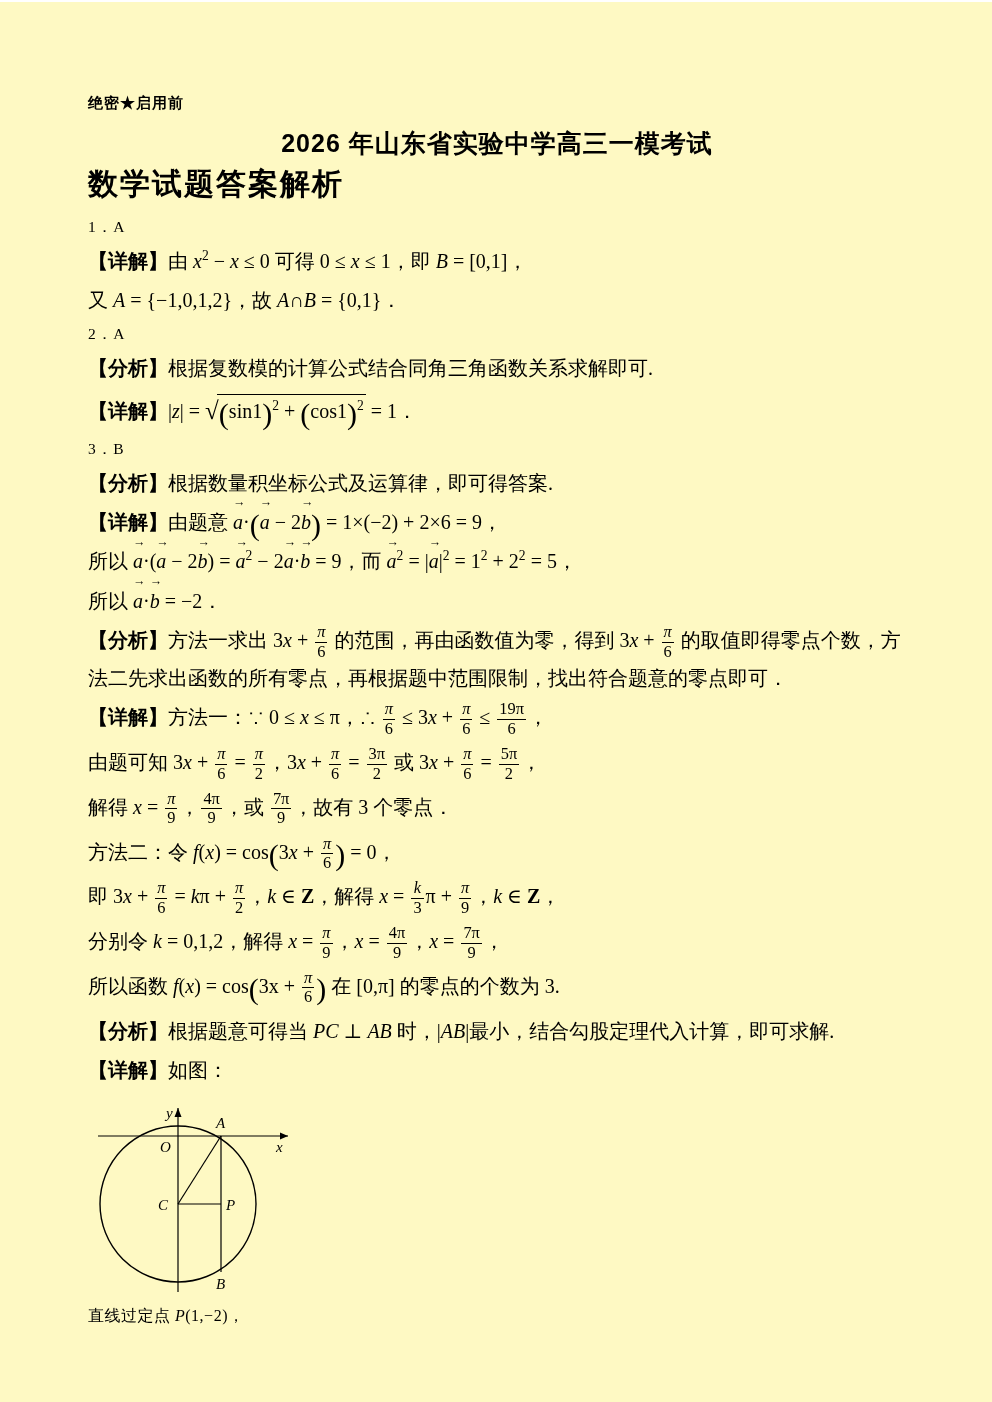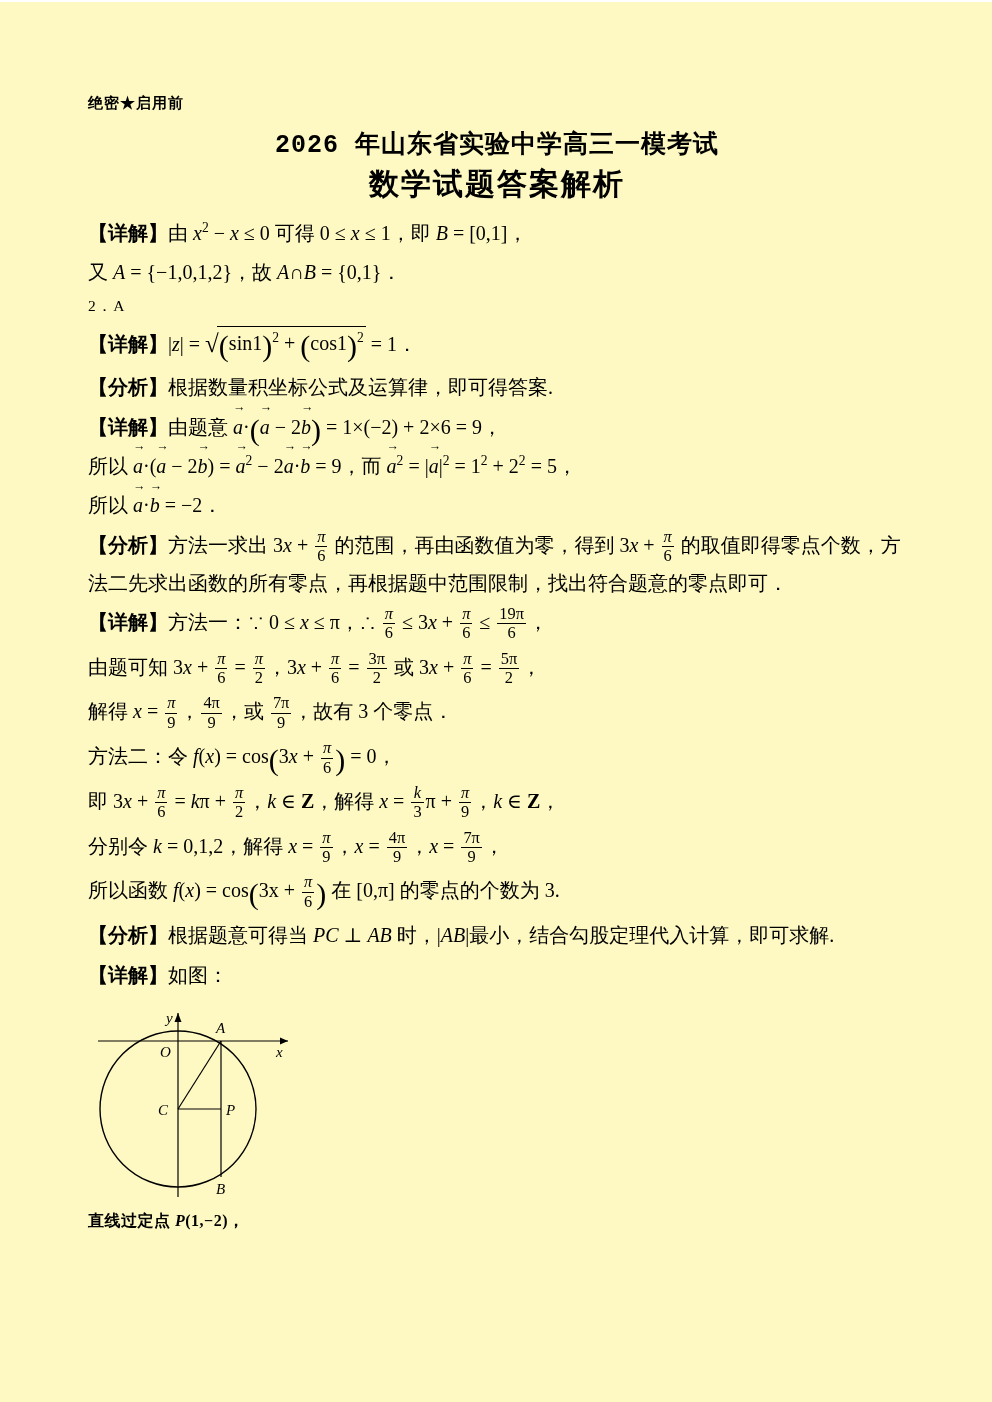--- a/index.html
+++ b/index.html
@@ -30,24 +30,23 @@
     font-weight: bold;
     letter-spacing: 1px;
     margin-bottom: 14px;
   }
   .title1 {
     text-align: center;
     font-size: 25px;
     font-weight: bold;
     letter-spacing: 1px;
     margin: 6px 0 4px 0;
-    font-family: Liberation Mono, monospace;
+    font-family: Liberation Sans, sans-serif;
   }
   .title2 {
-    text-align: center;
     font-size: 30px;
     font-weight: bold;
     letter-spacing: 2px;
     margin: 4px 0 12px 0;
   }
   .qno {
     font-size: 15.5px;
     margin: 7px 0 3px 0;
     letter-spacing: 1px;
   }
@@ -108,46 +107,50 @@
     line-height: 0.9;
   }
   .abs { font-style: normal; }
   .figure {
     margin: 10px 0 6px 0;
   }
   .tail {
     font-size: 16px;
     margin-top: 6px;
     letter-spacing: 0.5px;
-    font-weight: bold;
   }
 </style>
 </head>
 <body>
 
 <div class="page">
   <div class="content">
 
     <div class="secret">绝密★启用前</div>
 
     <div class="title1">2026 年山东省实验中学高三一模考试</div>
     <div class="title2">数学试题答案解析</div>
 
+    <div class="qno">1．A</div>
     <div class="line">
       <span class="lbl">【详解】</span><span class="mn">由 </span><span class="mi">x</span><span class="sup mn">2</span><span class="mn"> − </span><span class="mi">x</span><span class="mn"> ≤ 0 可得 0 ≤ </span><span class="mi">x</span><span class="mn"> ≤ 1，即 </span><span class="mi">B</span><span class="mn"> = [0,1]，</span>
     </div>
     <div class="line">
       <span class="mn">又 </span><span class="mi">A</span><span class="mn"> = {−1,0,1,2}，故 </span><span class="mi">A</span><span class="mn">∩</span><span class="mi">B</span><span class="mn"> = {0,1}．</span>
     </div>
 
     <div class="qno">2．A</div>
     <div class="line">
+      <span class="lbl">【分析】</span><span class="mn">根据复数模的计算公式结合同角三角函数关系求解即可.</span>
+    </div>
+    <div class="line">
       <span class="lbl">【详解】</span><span class="abs">|</span><span class="mi">z</span><span class="abs">|</span><span class="mn"> = </span><span class="sqrt"><span class="rad">√</span><span class="body"><span class="paren-big">(</span><span class="mn">sin1</span><span class="paren-big">)</span><span class="sup mn">2</span> + <span class="paren-big">(</span><span class="mn">cos1</span><span class="paren-big">)</span><span class="sup mn">2</span></span></span><span class="mn"> = 1．</span>
     </div>
 
+    <div class="qno">3．B</div>
     <div class="line">
       <span class="lbl">【分析】</span><span class="mn">根据数量积坐标公式及运算律，即可得答案.</span>
     </div>
     <div class="line">
       <span class="lbl">【详解】</span><span class="mn">由题意 </span><span class="vec mi">a</span><span class="mn">·</span><span class="paren-big">(</span><span class="vec mi">a</span><span class="mn"> − 2</span><span class="vec mi">b</span><span class="paren-big">)</span><span class="mn"> = 1×(−2) + 2×6 = 9，</span>
     </div>
     <div class="line">
       <span class="mn">所以 </span><span class="vec mi">a</span><span class="mn">·(</span><span class="vec mi">a</span><span class="mn"> − 2</span><span class="vec mi">b</span><span class="mn">) = </span><span class="vec mi">a</span><span class="sup mn">2</span><span class="mn"> − 2</span><span class="vec mi">a</span><span class="mn">·</span><span class="vec mi">b</span><span class="mn"> = 9，而 </span><span class="vec mi">a</span><span class="sup mn">2</span><span class="mn"> = </span><span class="abs">|</span><span class="vec mi">a</span><span class="abs">|</span><span class="sup mn">2</span><span class="mn"> = 1</span><span class="sup mn">2</span><span class="mn"> + 2</span><span class="sup mn">2</span><span class="mn"> = 5，</span>
     </div>
     <div class="line">

